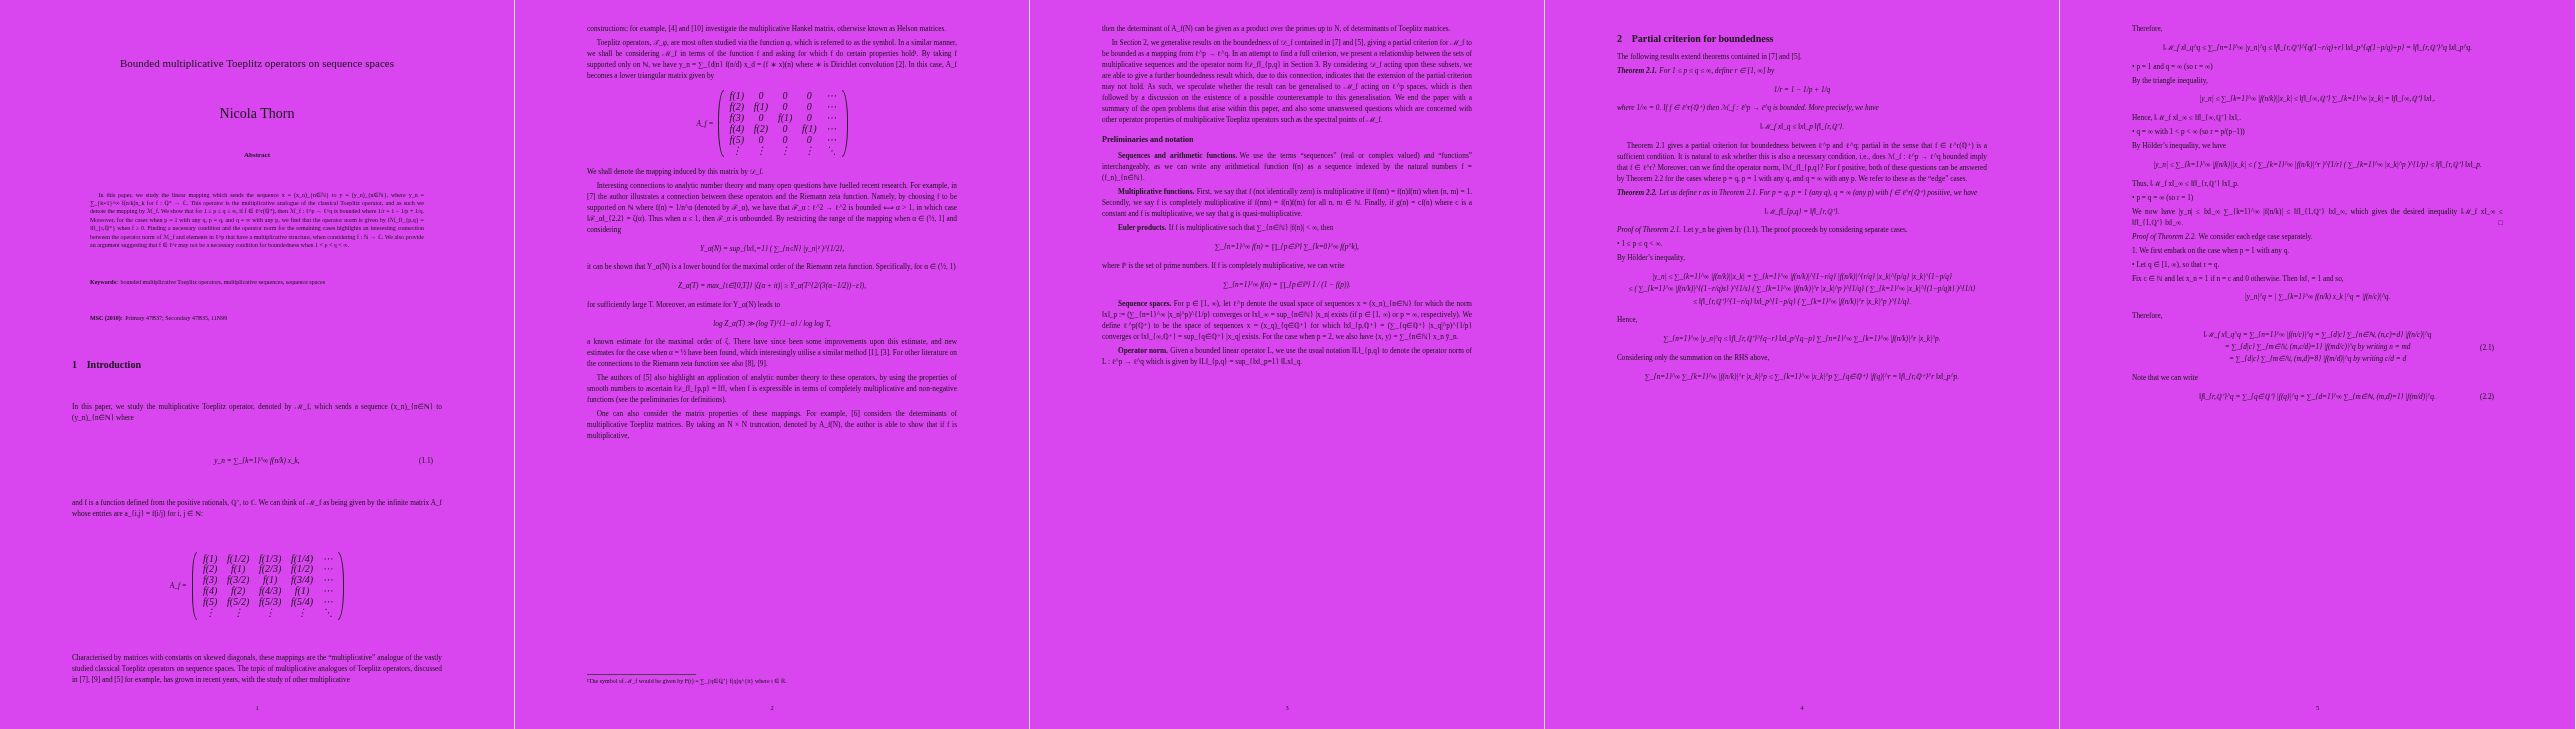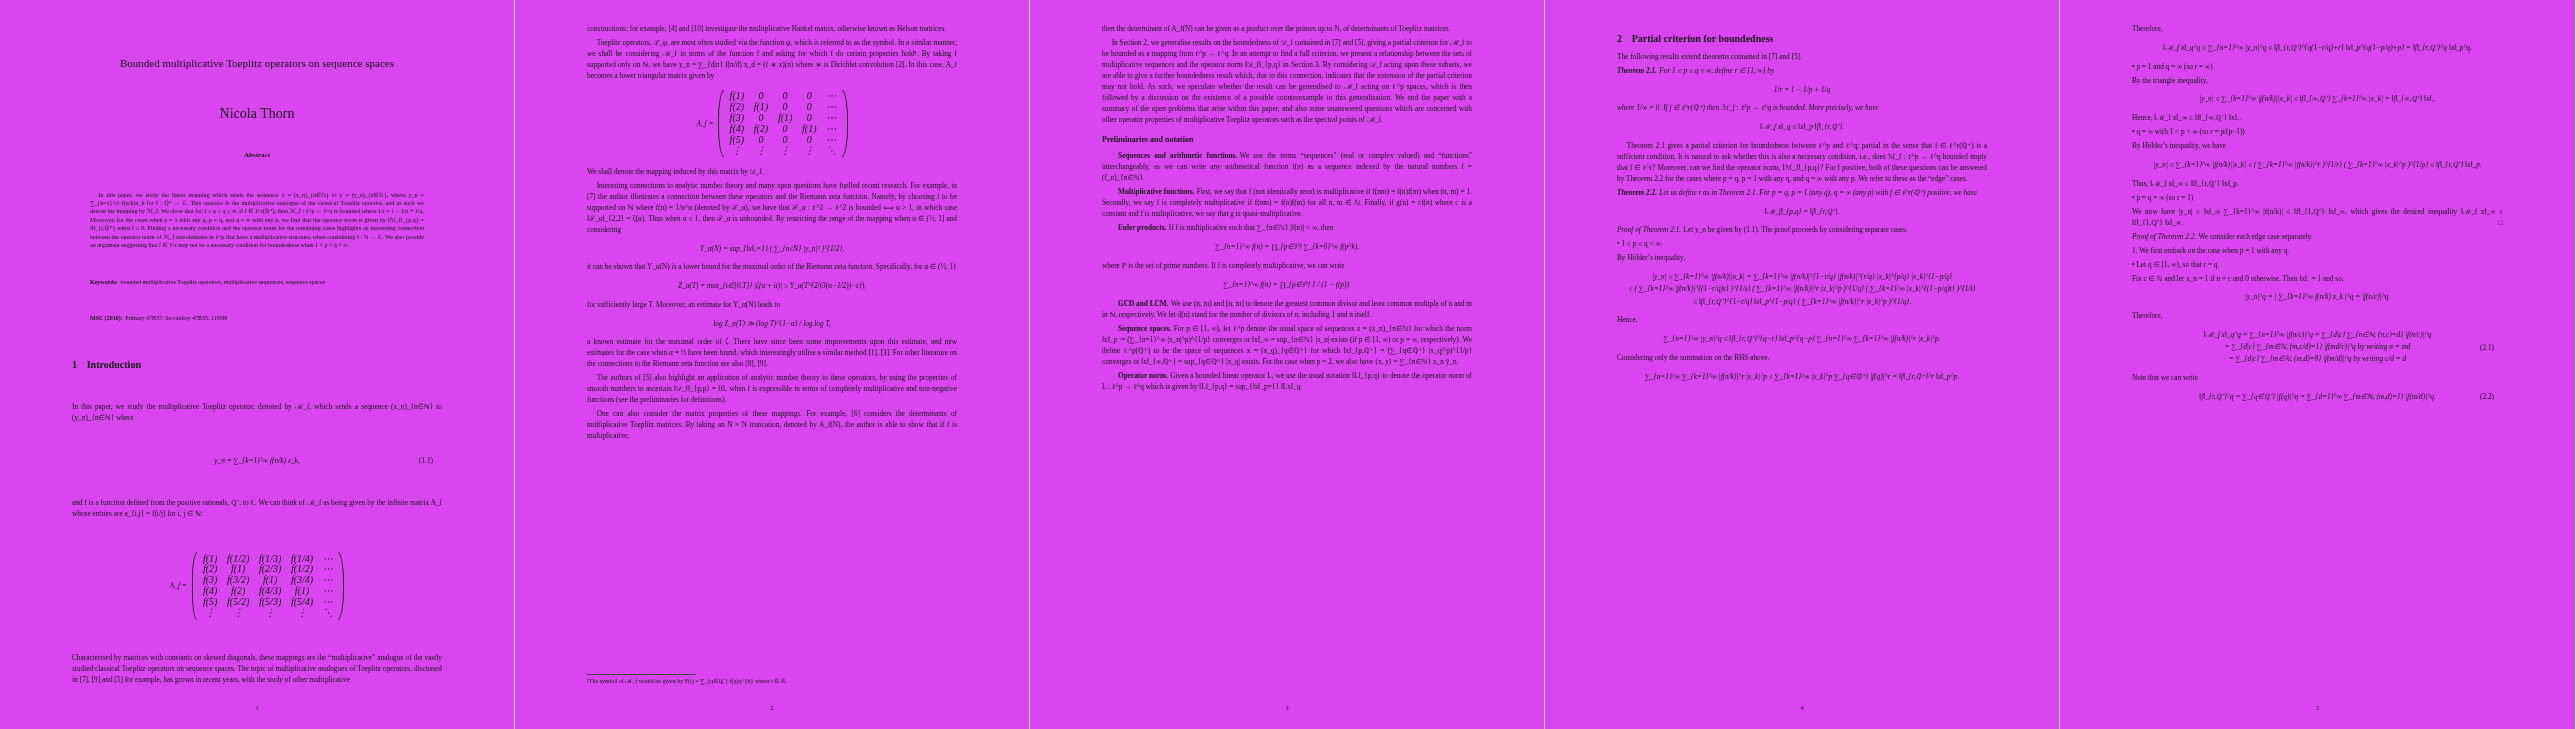--- a/index.html
+++ b/index.html
@@ -192,21 +192,20 @@
             <div class="eq-lines">
               <div class="eq-line">∑_{n=1}^∞ f(n) = ∏_{p∈ℙ} ∑_{k=0}^∞ f(p^k),</div>
             </div>
           </div>
           <p class="para"><span class="ptext">where ℙ is the set of prime numbers. If f is completely multiplicative, we can write</span></p>
           <div class="eq">
             <div class="eq-lines">
               <div class="eq-line">∑_{n=1}^∞ f(n) = ∏_{p∈ℙ} 1 / (1 − f(p)).</div>
             </div>
           </div>
-          <p class="para"><span class="lead bold">GCD and LCM.</span><span class="ptext">We use (n, m) and [n, m] to denote the greatest common divisor and least common multiple of n and m in ℕ, respectively. We let d(n) stand for the number of divisors of n, including 1 and n itself.</span></p>
           <p class="para"><span class="lead bold">Sequence spaces.</span><span class="ptext">For p ∈ [1, ∞), let ℓ^p denote the usual space of sequences x = (x_n)_{n∈ℕ} for which the norm ‖x‖_p := (∑_{n=1}^∞ |x_n|^p)^{1/p} converges or ‖x‖_∞ = sup_{n∈ℕ} |x_n| exists (if p ∈ [1, ∞) or p = ∞, respectively). We define ℓ^p(ℚ⁺) to be the space of sequences x = (x_q)_{q∈ℚ⁺} for which ‖x‖_{p,ℚ⁺} = (∑_{q∈ℚ⁺} |x_q|^p)^{1/p} converges or ‖x‖_{∞,ℚ⁺} = sup_{q∈ℚ⁺} |x_q| exists. For the case when p = 2, we also have ⟨x, y⟩ = ∑_{n∈ℕ} x_n ȳ_n.</span></p>
           <p class="para"><span class="lead bold">Operator norm.</span><span class="ptext">Given a bounded linear operator L, we use the usual notation ‖L‖_{p,q} to denote the operator norm of L : ℓ^p → ℓ^q which is given by ‖L‖_{p,q} = sup_{‖x‖_p=1} ‖Lx‖_q.</span></p>
         </div>
         <div class="page-number">3</div>
       </div>
       <div class="page">
         <div class="page-body">
           <h2 class="section"><span class="secnum">2</span><span class="sectxt">Partial criterion for boundedness</span></h2>
           <p class="para"><span class="ptext">The following results extend theorems contained in [7] and [5].</span></p>
           <p class="para it"><span class="lead bolditalic">Theorem 2.1.</span><span class="ptext">For 1 ≤ p ≤ q ≤ ∞, define r ∈ [1, ∞] by</span></p>

